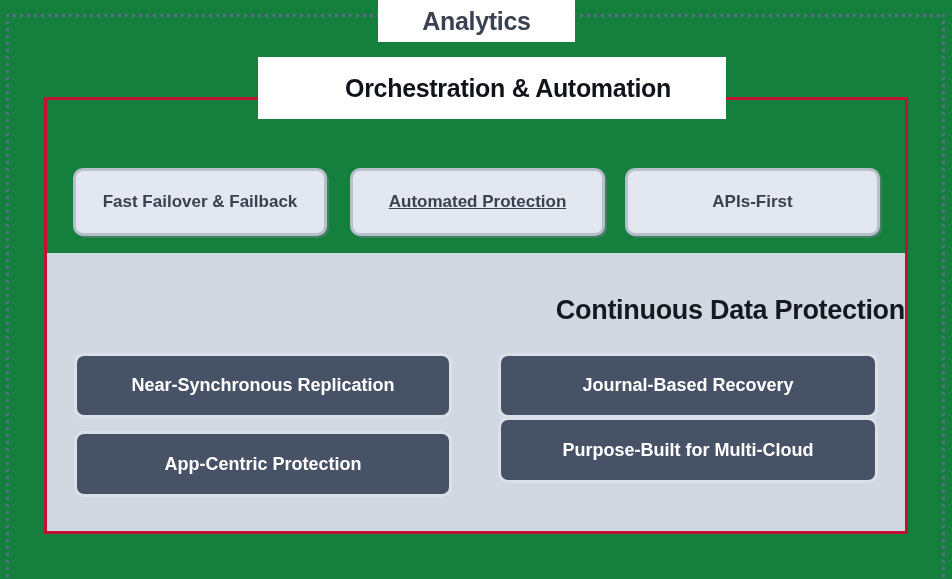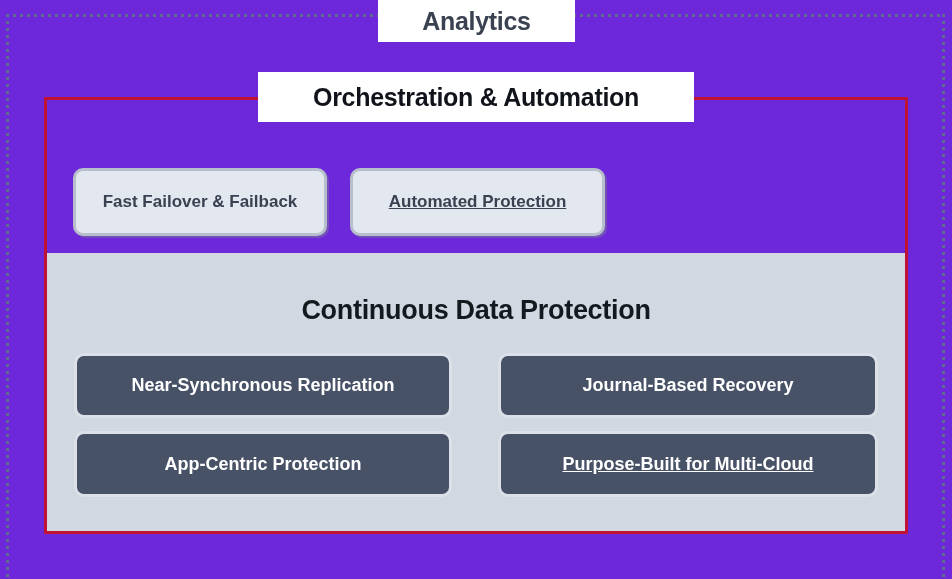--- a/index.html
+++ b/index.html
@@ -1,19 +1,19 @@
 <!DOCTYPE html>
 <html><head>
 <meta charset="utf-8">
 <style>
   html,body{margin:0;padding:0;background:#000;}
   .stage{
     position:relative;
     width:952px;height:579px;
-    background:#6d28d9;
+    background:#15803d;
     font-family:"Liberation Sans","DejaVu Sans",sans-serif;
     overflow:hidden;
   }
   
   .dash-h{
     position:absolute;height:3px;
     background:repeating-linear-gradient(90deg,#5d6c8e 0 3px,transparent 3px 7px);
   }
   .dash-v{
     position:absolute;width:3px;
@@ -34,22 +34,22 @@
   .title-box{
     position:absolute;background:#ffffff;
     display:flex;align-items:center;justify-content:center;
     font-weight:bold;z-index:3;
   }
   .analytics-box{
     left:378px;top:0;width:197px;height:42px;
     font-size:25px;color:#3a4150;letter-spacing:-0.3px;
   }
   .orch-box{
-    left:258px;top:72px;width:436px;height:50px;
-    font-size:25px;color:#10131a;letter-spacing:-0.3px;
+    left:258px;top:57px;width:436px;height:62px;
+    font-size:25px;color:#10131a;letter-spacing:-0.3px;padding-left:32px;
   }
 
   
   .light-pill{
     position:absolute;top:152px;height:68px;
     background:#e3e8f0;border:3px solid #b7bfcc;border-radius:10px;
     box-sizing:border-box;
     box-shadow:2px 2px 0 rgba(120,128,144,0.45);
     display:flex;align-items:center;justify-content:center;
     font-weight:bold;font-size:17px;color:#3a4150;
@@ -60,52 +60,53 @@
   .pill-2{left:350px;width:255px;text-decoration:underline;}
   .pill-3{left:625px;width:255px;}
 
   
   .cdp-panel{
     position:absolute;left:47px;top:253px;width:858px;height:278px;
     background:#d2d8e1;z-index:2;
   }
   .cdp-title{
     position:absolute;left:0;top:38px;width:858px;height:38px;
-    text-align:center;font-weight:bold;font-size:27px;color:#14181f;
+    text-align:right;font-weight:bold;font-size:27px;color:#14181f;
     line-height:38px;letter-spacing:-0.3px;
   }
   .dark-box{
     position:absolute;
     background:#485267;border:3px solid #dce1e9;border-radius:10px;
     box-sizing:border-box;
     display:flex;align-items:center;justify-content:center;
     font-weight:bold;font-size:18px;color:#ffffff;text-align:center;
   }
   .db-r1c1{left:27px;top:100px;width:378px;height:65px;}
   .db-r1c2{left:451px;top:100px;width:380px;height:65px;}
   .db-r2c1{left:27px;top:178px;width:378px;height:66px;}
-  .db-r2c2{left:451px;top:178px;width:380px;height:66px;text-decoration:underline;}
+  .db-r2c2{left:451px;top:164px;width:380px;height:66px;}
 </style>
 </head>
 <body>
 
 <div class="stage">
 
   <div class="dash-h dash-top"></div>
   <div class="dash-v dash-left"></div>
   <div class="dash-v dash-right"></div>
 
   <div class="red-box"></div>
 
   <div class="title-box analytics-box">Analytics</div>
 
   <div class="title-box orch-box">Orchestration &amp; Automation</div>
 
   <div class="light-pill pill-1">Fast Failover &amp; Failback</div>
   <div class="light-pill pill-2">Automated Protection</div>
+  <div class="light-pill pill-3">APIs-First</div>
 
   <div class="cdp-panel">
     <div class="cdp-title">Continuous Data Protection</div>
 
     <div class="dark-box db-r1c1">Near-Synchronous Replication</div>
     <div class="dark-box db-r1c2">Journal-Based Recovery</div>
     <div class="dark-box db-r2c1">App-Centric Protection</div>
     <div class="dark-box db-r2c2">Purpose-Built for Multi-Cloud</div>
   </div>
 

